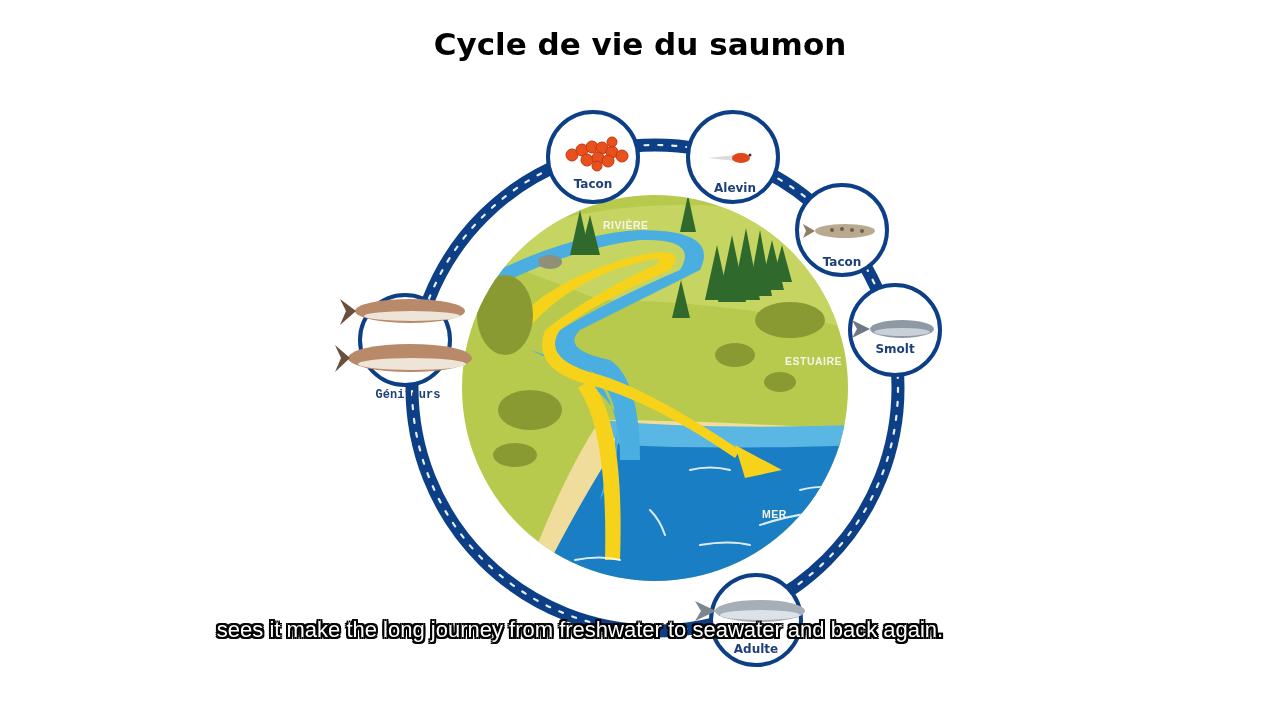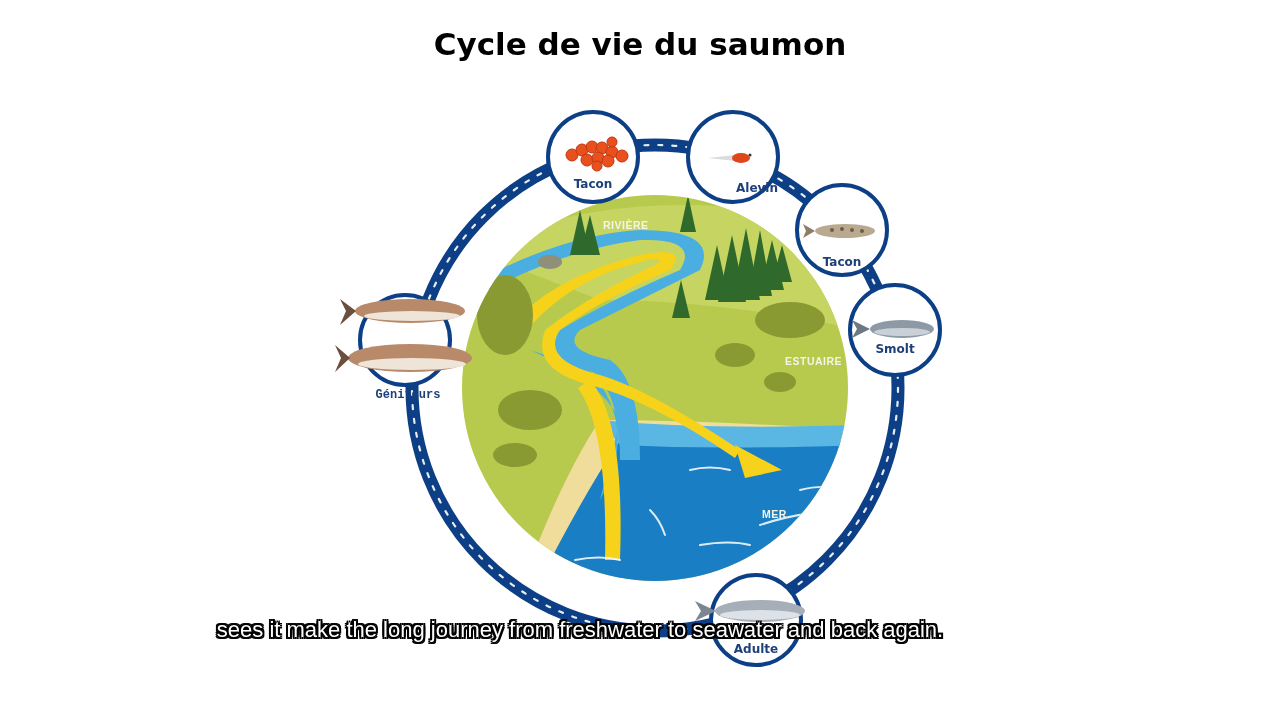--- a/index.html
+++ b/index.html
@@ -156,21 +156,21 @@
     <ellipse cx="410" cy="311" rx="55" ry="12" fill="#b98a6a"></ellipse>
     <ellipse cx="412" cy="316" rx="48" ry="5" fill="#efe4d8"></ellipse>
     <path d="M356,311 L340,299 L346,311 L340,325 Z" fill="#6b4f3e"></path>
     <ellipse cx="410" cy="358" rx="62" ry="14" fill="#b98a6a"></ellipse>
     <ellipse cx="412" cy="364" rx="54" ry="6" fill="#efe4d8"></ellipse>
     <path d="M350,358 L335,345 L341,358 L335,372 Z" fill="#6b4f3e"></path>
   </g>
 </svg>
 
 <div class="stage-label" style="left:543px; top:177px;">Tacon</div>
-<div class="stage-label" style="left:707px; top:181px;">Alevin</div>
+<div class="stage-label" style="left:685px; top:181px;">Alevin</div>
 <div class="stage-label" style="left:792px; top:255px;">Tacon</div>
 <div class="stage-label" style="left:845px; top:334px;margin-top:8px;">Smolt</div>
 <div class="stage-label" style="left:706px; top:642px;">Adulte</div>
 <div class="stage-label" style="left:358px; top:388px;font-family:Liberation Mono, monospace;">Géniteurs</div>
 
 <div class="zone-label" style="left:603px; top:219px;">RIVIÈRE</div>
 <div class="zone-label" style="left:768px; top:355px;margin-left:17px;">ESTUAIRE</div>
 <div class="zone-label" style="left:762px; top:508px;">MER</div>
 
 <div class="caption">sees it make the long journey from freshwater to seawater and back again.</div>

